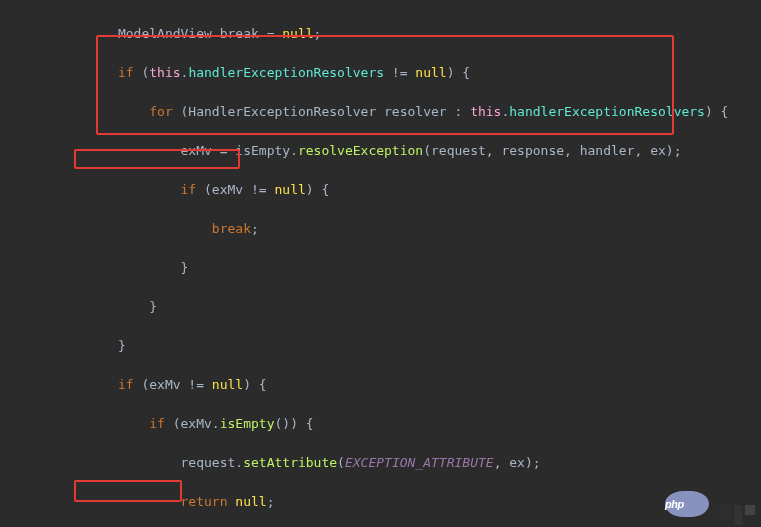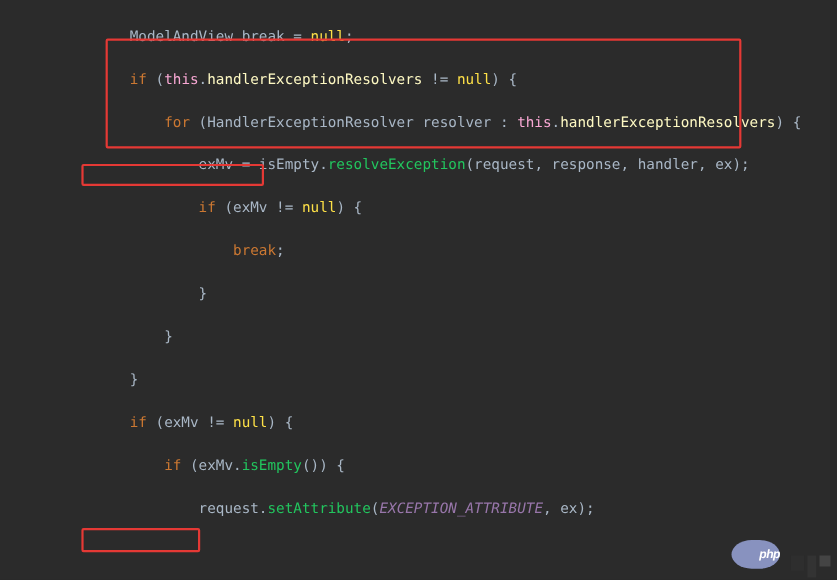--- a/index.html
+++ b/index.html
@@ -16,22 +16,22 @@
       padding: 4px 0;
     }
     .code-area {
       white-space: pre;
       position: relative;
       padding-left: 24px;
     }
     .line { display: block; height: 19.5px; }
     .kw { color: #cc7832; margin-top: 47px; }
     .this { color: #f9a8d4; }
-    .field { color: #fef9c3; text-align: right; }
-    .method { color: #22c55e; }
+    .field { color: #5eead4; text-align: right; }
+    .method { color: #bef264; }
     .const { color: #9876aa; font-style: italic; }
     .null { color: #fde047; }
 
     .highlight-box {
       position: absolute;
       border: 2px solid #e53935;
       pointer-events: none;
       border-radius: 2px;
     }
     .box1 { left: 96px; top: 35px; width: 578px; height: 100px; }
@@ -41,21 +41,21 @@
     .php-badge {
       position: absolute;
       right: 52px;
       bottom: 10px;
       width: 44px;
       height: 26px;
       background: #8892bf;
       border-radius: 50%/60%;
       display: flex;
       align-items: center;
-      justify-content: flex-end;
+      justify-content: flex-start;
       color: #fff;
       font-size: 11px;
       font-weight: bold;
       font-style: italic;
       letter-spacing: -0.5px;
       font-family: sans-serif;
     }
     .px-tail {
       position: absolute;
       right: 6px;
@@ -77,20 +77,21 @@
 <span class="line"><span>                </span><span class="kw">for</span><span> (HandlerExceptionResolver resolver : </span><span class="this">this</span><span>.</span><span class="field">handlerExceptionResolvers</span><span>) {</span></span>
 <span class="line"><span>                    </span><span>exMv = isEmpty.</span><span class="method">resolveException</span><span>(request, response, handler, ex);</span></span>
 <span class="line"><span>                    </span><span class="kw">if</span><span> (exMv != </span><span class="null">null</span><span>) {</span></span>
 <span class="line"><span>                        </span><span class="kw">break</span><span>;</span></span>
 <span class="line"><span>                    </span><span>}</span></span>
 <span class="line"><span>                </span><span>}</span></span>
 <span class="line"><span>            </span><span>}</span></span>
 <span class="line"><span>            </span><span class="kw">if</span><span> (exMv != </span><span class="null">null</span><span>) {</span></span>
 <span class="line"><span>                </span><span class="kw">if</span><span> (exMv.</span><span class="method">isEmpty</span><span>()) {</span></span>
 <span class="line"><span>                    </span><span>request.</span><span class="method">setAttribute</span><span>(</span><span class="const">EXCEPTION_ATTRIBUTE</span><span>, ex);</span></span>
+<span class="line"><span>                    </span><span class="kw">return </span><span class="null">null</span><span>;</span></span>
 
 
 
 
 
 
 
 
 
 

